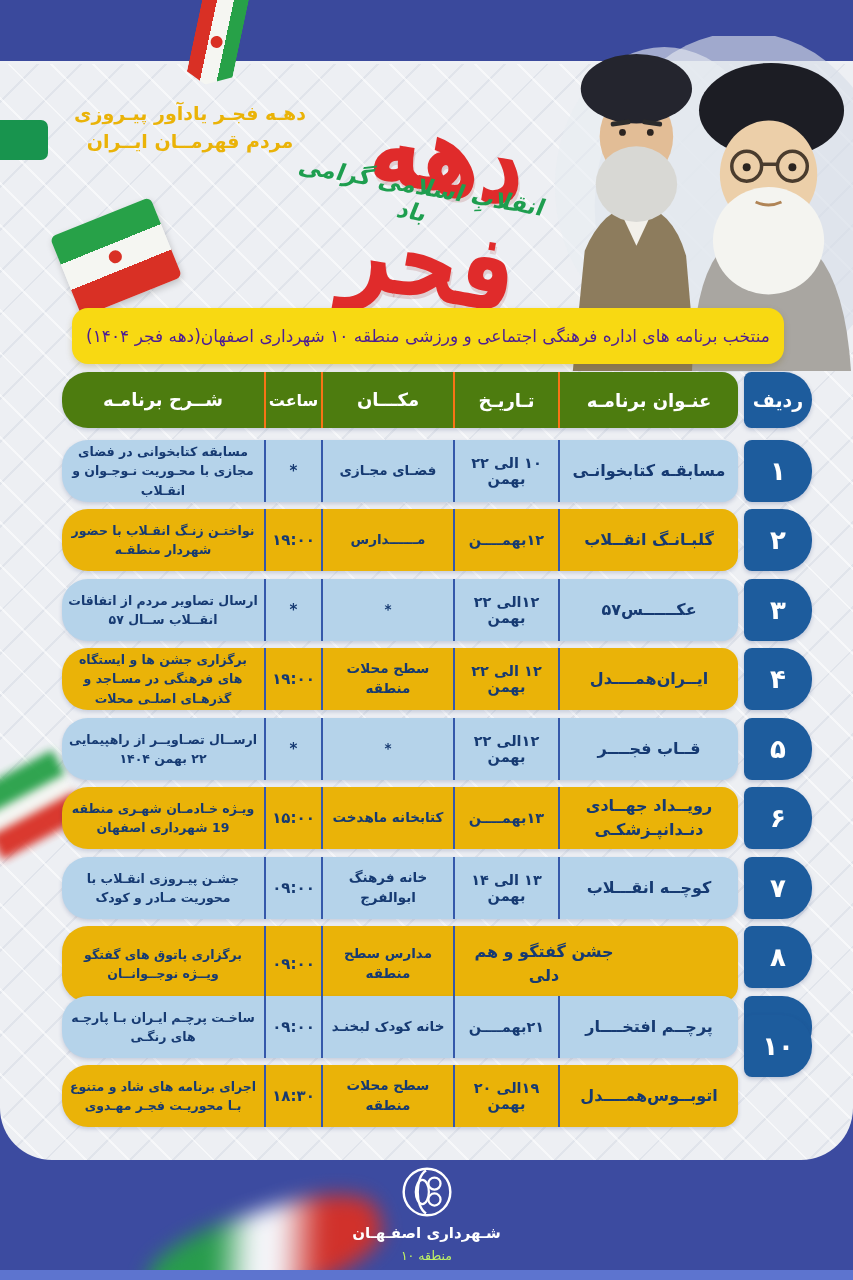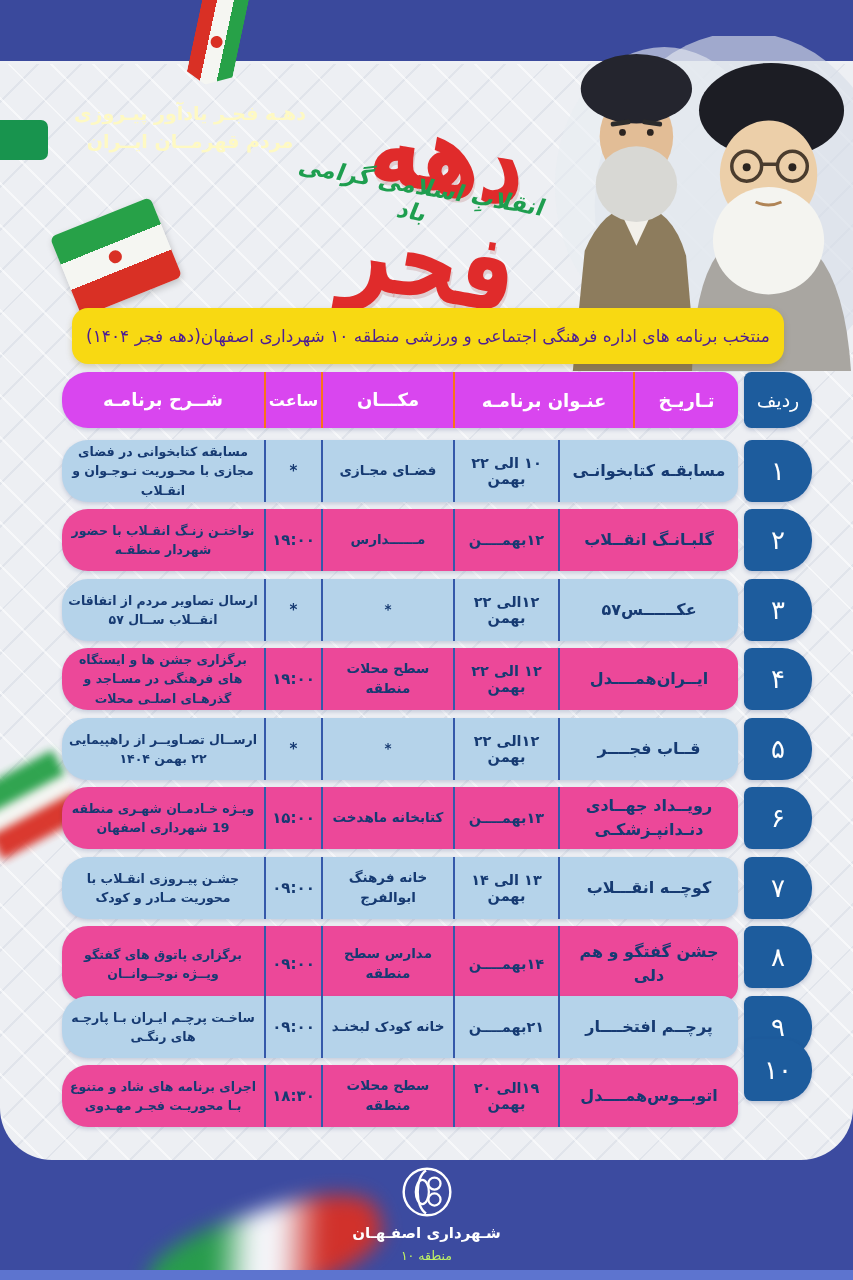--- a/index.html
+++ b/index.html
@@ -30,56 +30,56 @@
   .flag-blur-left{left:-20px;top:768px;width:95px;height:74px;transform:rotate(-28deg);
       background:linear-gradient(to bottom,#27a148 0 36%,#f5f6f2 36% 64%,#d93025 64% 100%);
       filter:blur(4px);opacity:.95;}
   .flag-blur-bottom{left:145px;top:1212px;width:240px;height:85px;transform:rotate(-18deg);
       background:linear-gradient(110deg,#27a148 0 30%,#ffffff 45% 55%,#d93025 72% 100%);
       filter:blur(10px);border-radius:40%;opacity:.95;}
   
   .green-tab{position:absolute;left:0;top:120px;width:48px;height:40px;background:#18944e;
       border-radius:0 7px 7px 0;}
   .tagline{position:absolute;left:52px;top:100px;width:276px;text-align:center;direction:rtl;
-      color:#fef9c3;font-weight:bold;font-size:19px;line-height:1.45;}
+      color:#eab308;font-weight:bold;font-size:19px;line-height:1.45;}
   .callig{position:absolute;left:285px;top:95px;width:300px;height:210px;pointer-events:none;}
   .callig-main{position:absolute;left:10px;top:28px;width:290px;text-align:center;direction:rtl;
       color:#e02b2b;font-weight:bold;font-size:86px;line-height:1.0;
       transform:rotate(10deg) scaleY(1.25);text-shadow:2px 3px 0 rgba(150,20,20,.15);}
   .callig-sub{position:absolute;left:0px;top:78px;width:265px;text-align:center;direction:rtl;
       color:#1e9e4f;font-weight:bold;font-size:23px;
       transform:rotate(10deg) skewX(-12deg);}
   
   .portraits{position:absolute;left:545px;top:36px;width:308px;height:336px;}
   
   .banner{position:absolute;left:72px;top:308px;width:712px;height:56px;background:#f8d912;
       border-radius:16px;display:flex;align-items:center;justify-content:center;
       box-shadow:0 3px 6px rgba(120,100,0,.25);}
   .banner span{direction:rtl;color:#4c1d95;font-weight:normal;font-size:17px;}
   
   .band{position:absolute;left:62px;width:676px;display:flex;overflow:hidden;
       border-radius:26px 16px 16px 26px;box-shadow:0 2px 4px rgba(40,60,120,.20);}
   .pill{position:absolute;left:744px;width:68px;background:#1d5c9d;color:#fff;
       border-radius:8px 30px 30px 8px;display:flex;align-items:center;justify-content:center;
-      font-weight:normal;font-size:26px;box-shadow:0 2px 4px rgba(40,60,120,.25);}
+      font-weight:bold;font-size:26px;box-shadow:0 2px 4px rgba(40,60,120,.25);}
   .hdr .cell{color:#ffffff;font-size:18px;}
-  .hdr{background:#d946ef;}
+  .hdr{background:#4d7c0f;}
   .cell{display:flex;align-items:center;justify-content:center;text-align:center;direction:rtl;
       font-weight:bold;color:#163a72;padding:2px 6px;}
   .cell + .cell{border-left:2px solid #3558aa;}
   .hdr .cell + .cell{border-left:2px solid #f97316;}
   .c-desc{width:202px;font-size:12.5px;line-height:1.55;}
   .c-time{width:57px;font-size:15px;}
   .c-loc{width:132px;font-size:13.5px;line-height:1.45;}
   .c-date{width:105px;font-size:14.5px;}
   .c-title{width:180px;font-size:16px;line-height:1.5;}
   .hdr .c-desc{font-size:18px;}.hdr .c-loc{font-size:18px;}.hdr .c-date{font-size:18px;}
   .hdr .c-time{font-size:16px;}.hdr .c-title{font-size:18px;}
   .row-blue{background:#b5d3ea;}
-  .row-yellow{background:#ec4899;}
+  .row-yellow{background:#eab308;}
   
   .footer-logo{position:absolute;left:399px;top:1164px;width:56px;height:56px;}
   .footer-org{position:absolute;left:0;top:1224px;width:853px;text-align:center;direction:rtl;
       color:#ffffff;font-weight:bold;font-size:15px;}
   .footer-district{position:absolute;left:0;top:1248px;width:853px;text-align:center;direction:rtl;
       color:#bef264;font-size:12.5px;}
   .bottom-strip{position:absolute;left:0;bottom:0;width:853px;height:10px;background:#5d74cf;}
 </style>
 </head>
 <body>
@@ -140,22 +140,22 @@
   <div class="banner">
     <span>منتخب برنامه های اداره فرهنگی اجتماعی و ورزشی منطقه ۱۰ شهرداری اصفهان(دهه فجر ۱۴۰۴)</span>
   </div>
 
   <div class="flag flag-blur-left"></div>
 
   <div class="band hdr" style="top:372px;height:56px;">
     <div class="cell c-desc">شــرح برنامـه</div>
     <div class="cell c-time">ساعت</div>
     <div class="cell c-loc">مکـــان</div>
+    <div class="cell c-date">تـاریـخ</div>
     <div class="cell c-title">عنـوان برنامـه</div>
-    <div class="cell c-date">تـاریـخ</div>
   </div>
   <div class="pill" style="top:372px;height:56px;font-size:19px;">ردیف</div>
 
   <div class="band row-blue" style="top:440px;height:62px;">
     <div class="cell c-desc">مسابقه کتابخوانی در فضای مجازی با محـوریت نـوجـوان و انقـلاب</div>
     <div class="cell c-time">*</div>
     <div class="cell c-loc">فضـای مجـازی</div>
     <div class="cell c-date">۱۰ الی ۲۲ بهمن</div>
     <div class="cell c-title">مسابقـه کتابخوانـی</div>
   </div>
@@ -212,42 +212,41 @@
     <div class="cell c-loc">خانه فرهنگ ابوالفرج</div>
     <div class="cell c-date">۱۳ الی ۱۴ بهمن</div>
     <div class="cell c-title">کوچــه انقـــلاب</div>
   </div>
   <div class="pill" style="top:857px;height:62px;">۷</div>
 
   <div class="band row-yellow" style="top:926px;height:76px;">
     <div class="cell c-desc">برگزاری پاتوق های گفتگو ویــژه نوجــوانــان</div>
     <div class="cell c-time">۰۹:۰۰</div>
     <div class="cell c-loc">مدارس سطح منطقه</div>
-    <div class="cell c-date">۱۴بهمــــن</div>
     <div class="cell c-title">جشن گفتگو و هم دلی</div>
   </div>
   <div class="pill" style="top:926px;height:62px;">۸</div>
 
   <div class="band row-blue" style="top:996px;height:62px;">
     <div class="cell c-desc">ساخـت پرچـم ایـران بـا پارچـه های رنگـی</div>
     <div class="cell c-time">۰۹:۰۰</div>
     <div class="cell c-loc">خانه کودک لبخنـد</div>
     <div class="cell c-date">۲۱بهمــــن</div>
     <div class="cell c-title">پرچــم افتخــــار</div>
   </div>
   <div class="pill" style="top:996px;height:62px;">۹</div>
 
   <div class="band row-yellow" style="top:1065px;height:62px;">
     <div class="cell c-desc">اجرای برنامه های شاد و متنوع بـا محوریـت فجـر مهـدوی</div>
     <div class="cell c-time">۱۸:۳۰</div>
     <div class="cell c-loc">سطح محلات منطقه</div>
     <div class="cell c-date">۱۹الی ۲۰ بهمن</div>
     <div class="cell c-title">اتوبــوس‌همــــدل</div>
   </div>
-  <div class="pill" style="top:1039px;height:62px;">۱۰</div>
+  <div class="pill" style="top:1015px;height:62px;">۱۰</div>
 
   <div class="flag flag-blur-bottom"></div>
 
   <svg class="footer-logo" viewBox="0 0 60 60">
     <circle cx="30" cy="30" r="25" fill="none" stroke="#ffffff" stroke-width="2.6"></circle>
     <path d="M29 7 C17 14,17 46,29 53" fill="none" stroke="#ffffff" stroke-width="2.6"></path>
     <ellipse cx="25" cy="30" rx="7" ry="13" fill="none" stroke="#ffffff" stroke-width="2.4"></ellipse>
     <circle cx="38" cy="21" r="6.5" fill="none" stroke="#ffffff" stroke-width="2.4"></circle>
     <circle cx="38" cy="38" r="6.5" fill="none" stroke="#ffffff" stroke-width="2.4"></circle>
   </svg>

